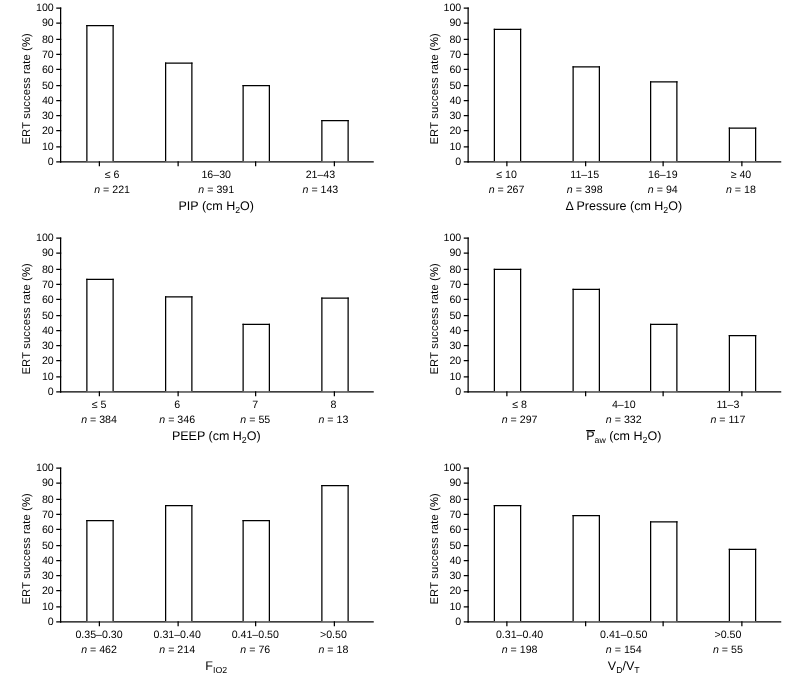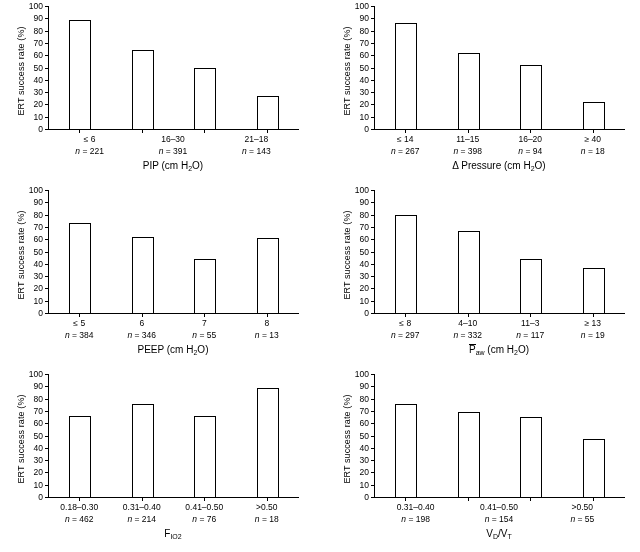--- a/index.html
+++ b/index.html
@@ -204,21 +204,21 @@
       <div class="xlabels">
         <div class="xlabelcell">
           <div>≤ 6</div>
           <div class="nline"><i>n</i> = 221</div>
         </div>
         <div class="xlabelcell">
           <div>16–30</div>
           <div class="nline"><i>n</i> = 391</div>
         </div>
         <div class="xlabelcell">
-          <div>21–18</div>
+          <div>21–43</div>
           <div class="nline"><i>n</i> = 143</div>
         </div>
       </div>
       <div class="axis-title">PIP (cm H<sub>2</sub>O)</div>
     </div>
     <div class="panel panel-row0 panel-col1">
       <div class="ylabel" style="top: 4px; left: 12px;">
         <div class="ylabel-inner">ERT success rate (%)</div>
       </div>
       <div class="plot">
@@ -260,29 +260,29 @@
         </div>
       </div>
       <div class="xtickmarks">
         <div class="xtick" style="left: 31.25px;"></div>
         <div class="xtick" style="left: 93.75px;"></div>
         <div class="xtick" style="left: 156.25px;"></div>
         <div class="xtick" style="left: 218.75px;"></div>
       </div>
       <div class="xlabels">
         <div class="xlabelcell">
-          <div>≤ 14</div>
+          <div>≤ 10</div>
           <div class="nline"><i>n</i> = 267</div>
         </div>
         <div class="xlabelcell">
           <div>11–15</div>
           <div class="nline"><i>n</i> = 398</div>
         </div>
         <div class="xlabelcell">
-          <div>16–20</div>
+          <div>16–19</div>
           <div class="nline"><i>n</i> = 94</div>
         </div>
         <div class="xlabelcell">
           <div>≥ 40</div>
           <div class="nline"><i>n</i> = 18</div>
         </div>
       </div>
       <div class="axis-title">Δ Pressure (cm H<sub>2</sub>O)</div>
     </div>
     <div class="panel panel-row1 panel-col0">
@@ -407,24 +407,20 @@
           <div class="nline"><i>n</i> = 297</div>
         </div>
         <div class="xlabelcell">
           <div>4–10</div>
           <div class="nline"><i>n</i> = 332</div>
         </div>
         <div class="xlabelcell">
           <div>11–3</div>
           <div class="nline"><i>n</i> = 117</div>
         </div>
-        <div class="xlabelcell">
-          <div>≥ 13</div>
-          <div class="nline"><i>n</i> = 19</div>
-        </div>
       </div>
       <div class="axis-title"><span class="overbar">P</span><sub>aw</sub> (cm H<sub>2</sub>O)</div>
     </div>
     <div class="panel panel-row2 panel-col0">
       <div class="ylabel" style="top: 4px; left: 12px;">
         <div class="ylabel-inner">ERT success rate (%)</div>
       </div>
       <div class="plot">
         <div class="tick" style="top: 123px;"></div>
         <div class="ticklabel" style="top: 123px;">0</div>
@@ -464,21 +460,21 @@
         </div>
       </div>
       <div class="xtickmarks">
         <div class="xtick" style="left: 31.25px;"></div>
         <div class="xtick" style="left: 93.75px;"></div>
         <div class="xtick" style="left: 156.25px;"></div>
         <div class="xtick" style="left: 218.75px;"></div>
       </div>
       <div class="xlabels">
         <div class="xlabelcell">
-          <div>0.18–0.30</div>
+          <div>0.35–0.30</div>
           <div class="nline"><i>n</i> = 462</div>
         </div>
         <div class="xlabelcell">
           <div>0.31–0.40</div>
           <div class="nline"><i>n</i> = 214</div>
         </div>
         <div class="xlabelcell">
           <div>0.41–0.50</div>
           <div class="nline"><i>n</i> = 76</div>
         </div>

